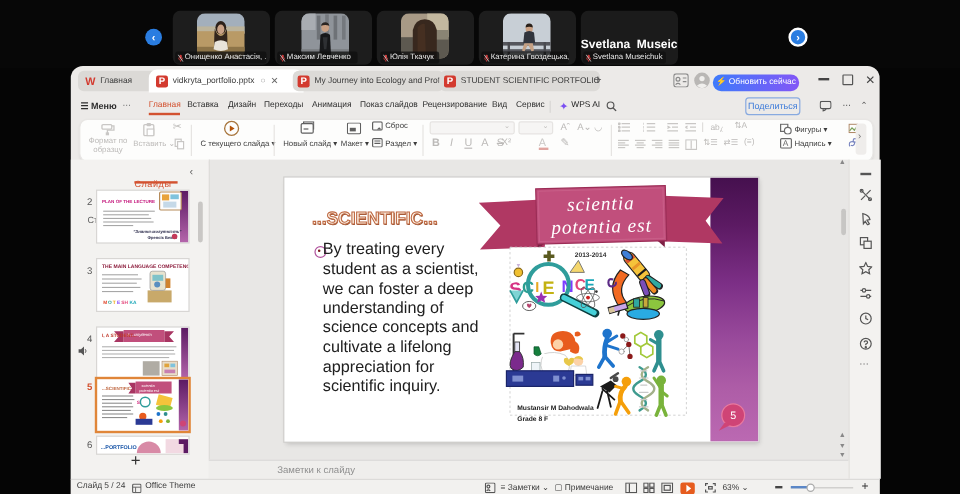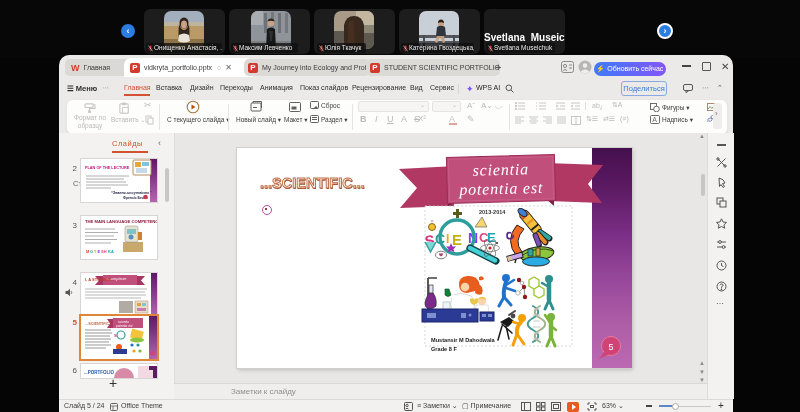--- a/index.html
+++ b/index.html
@@ -384,21 +384,21 @@
           <path d="M1 7 Q0 3 3 3 Q6 3 5 5 Q4 7 2 6" fill="none" stroke="#7a86c0"></path>
           <circle cx="5.5" cy="2" r="1.5" fill="none" stroke="#7a86c0"></circle>
         </svg>
 
       <div class="abs" style="left:646px;top:3px;width:9px;height:26px;background:#efedeb;border-radius:3px;"></div>
       <div class="abs" style="left:648px;top:9px;font-size:8px;color:#777;">›</div>
     </div>
 
     <div id="panel">
       <div class="abs" style="left:14px;top:6px;font-size:7.5px;color:#5f5f5f;margin-top:40px;">Структура</div>
-      <div class="abs" style="left:53px;top:6px;font-size:7.5px;letter-spacing:0.5px;color:#d35230;">Слайды</div>
+      <div class="abs" style="left:53px;top:16px;font-size:7.5px;letter-spacing:0.5px;color:#d35230;">Слайды</div>
       <div class="abs" style="left:53px;top:18px;width:36px;height:2px;background:#d35230;"></div>
       <div class="abs" style="left:99px;top:5px;font-size:9px;color:#666;">‹</div>
       <div class="tnum" style="top:31px;">2</div>
       <div class="tnum" style="top:88px;">3</div>
       <div class="tnum" style="top:145px;">4</div>
       <div class="tnum" style="top:185px;color:#d35230;font-weight:bold;">5</div>
       <div class="tnum" style="top:233px;">6</div>
 
       <svg class="abs" style="left:6px;top:155px;" width="9" height="9" viewBox="0 0 9 9">
           <path d="M0.5 3 H2.5 L5 0.8 V8.2 L2.5 6 H0.5Z" fill="#555"></path>
@@ -521,20 +521,21 @@
     <div id="canvas">
       <div id="slide">
 
         <div class="abs" style="left:355px;top:0;width:40px;height:220px;background:linear-gradient(180deg,#45104e 0%,#5c1a63 18%,#7c2f86 40%,#9a4b9c 62%,#ae5da7 80%,#bb69b2 100%);"></div>
 
         <div class="abs" style="left:23px;top:27px;font-size:14.5px;font-weight:bold;letter-spacing:0px;color:#fdf3e7;-webkit-text-stroke:0.9px #bf6a44;text-shadow:0.5px 0.5px 0 #8d4a2b;">...SCIENTIFIC...</div>
 
         <div class="abs" style="left:25px;top:57px;width:8px;height:8px;border-radius:50%;border:1.6px solid #b0519c;"></div>
         <div class="abs" style="left:28.2px;top:60.2px;width:1.6px;height:1.6px;border-radius:50%;background:#7a1f1f;"></div>
 
+        <div class="abs" style="left:32px;top:52px;width:175px;font-size:13.5px;letter-spacing:0px;line-height:16.3px;color:#202020;">By treating every<br>student as a scientist,<br>we can foster a deep<br>understanding of<br>science concepts and<br>cultivate a lifelong<br>appreciation for<br>scientific inquiry.</div>
 
         <svg class="abs" style="left:157px;top:2px;" width="214" height="64" viewBox="0 0 214 64">
           <path d="M62 16 L5 19 L23 38 L6 58 L60 56 Z" fill="#b03863"></path>
           <path d="M152 13 L209 15 L194 34 L208 53 L154 51 Z" fill="#b03863"></path>
           <path d="M54 50 L54 58 L63 50 Z" fill="#7d2044"></path>
           <path d="M160 48 L160 56 L151 48 Z" fill="#7d2044"></path>
           <g transform="rotate(-1.5 107 29)">
             <rect x="53" y="6" width="108" height="46" fill="#c14f7c" stroke="#9b2d56" stroke-width="1"></rect>
             <rect x="55" y="8" width="104" height="42" fill="none" stroke="#cd6a90" stroke-width="1" stroke-opacity="0.55"></rect>
             <text x="107" y="25" text-anchor="middle" font-family="Liberation Serif" font-style="italic" font-size="16" letter-spacing="0.8" fill="#fff">scientia</text>

